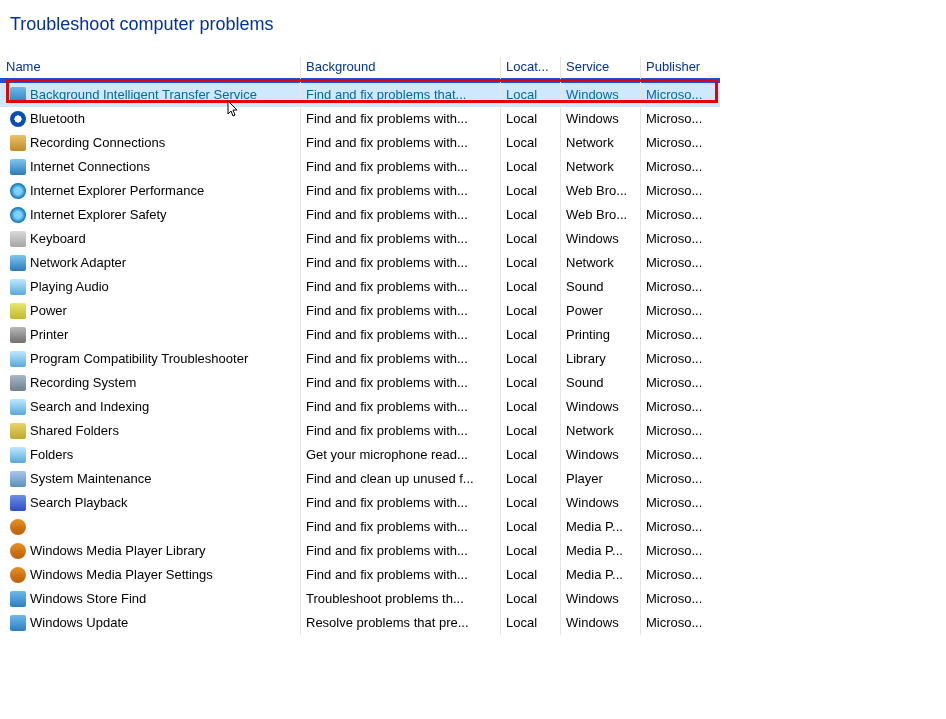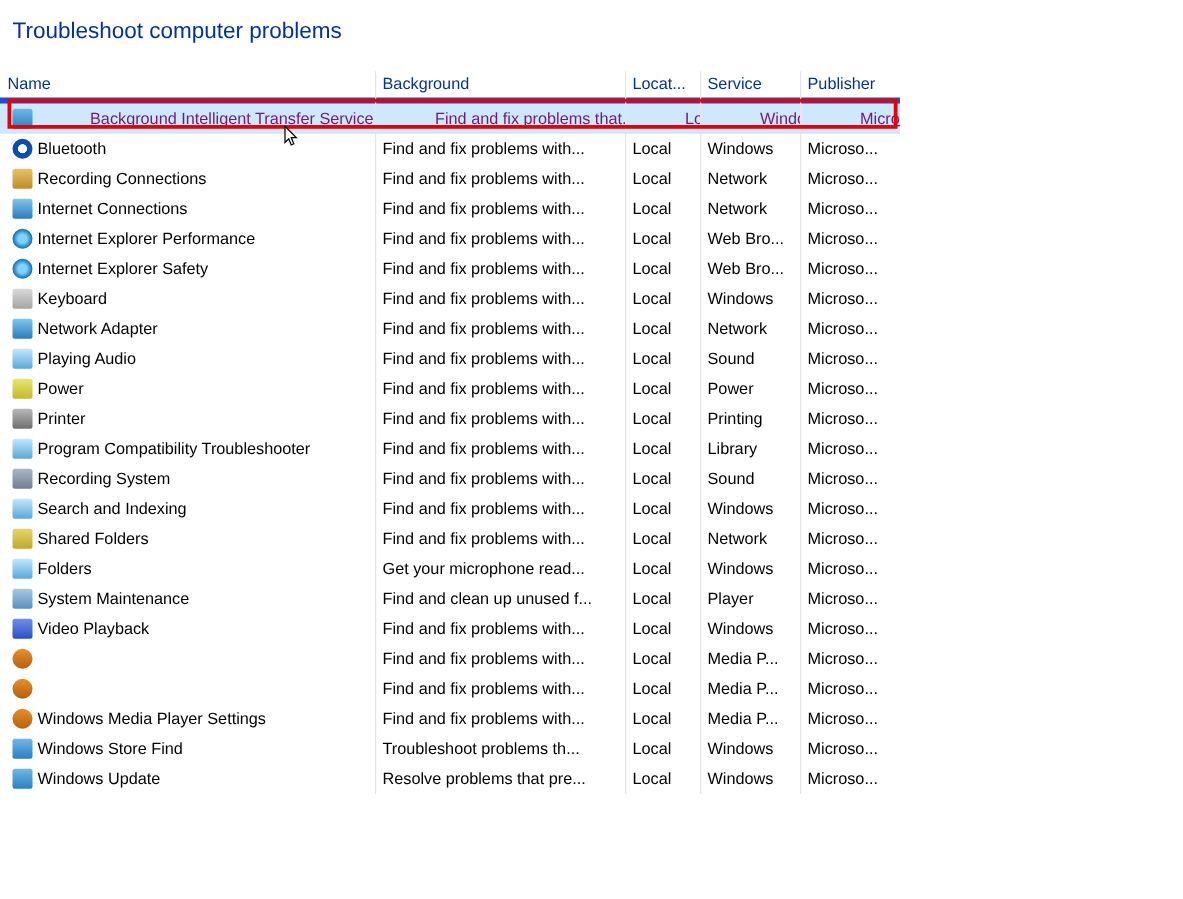--- a/index.html
+++ b/index.html
@@ -56,22 +56,21 @@
       height: 16px;
       flex: 0 0 16px;
       display: inline-block;
       border-radius: 2px;
     }
     .row.selected .cell {
       background: #cde8ff;
     }
     .row.selected .txt {
       text-decoration: underline;
-      color: #701a75;
-      margin-left: 42px;
+      color: #0369a1;
     }
     .highlight-box {
       position: absolute;
       left: 6px;
       width: 712px;
       height: 24px;
       border: 3px solid #e60000;
       pointer-events: none;
       z-index: 5;
     }
@@ -322,21 +321,21 @@
         <span class="txt">Find and clean up unused f...</span>
       </div><div class="cell">
         <span class="txt">Local</span>
       </div><div class="cell">
         <span class="txt">Player</span>
       </div><div class="cell">
         <span class="txt">Microso...</span>
       </div></div>
     <div class="row"><div class="cell name">
         <span class="icon ic-vp"></span>
-        <span class="txt">Video Playback</span>
+        <span class="txt">Search Playback</span>
       </div><div class="cell">
         <span class="txt">Find and fix problems with...</span>
       </div><div class="cell">
         <span class="txt">Local</span>
       </div><div class="cell">
         <span class="txt">Windows</span>
       </div><div class="cell">
         <span class="txt">Microso...</span>
       </div></div>
     <div class="row"><div class="cell name">
@@ -345,20 +344,21 @@
         <span class="txt">Find and fix problems with...</span>
       </div><div class="cell">
         <span class="txt">Local</span>
       </div><div class="cell">
         <span class="txt">Media P...</span>
       </div><div class="cell">
         <span class="txt">Microso...</span>
       </div></div>
     <div class="row"><div class="cell name">
         <span class="icon ic-wmp"></span>
+        <span class="txt">Windows Media Player Library</span>
       </div><div class="cell">
         <span class="txt">Find and fix problems with...</span>
       </div><div class="cell">
         <span class="txt">Local</span>
       </div><div class="cell">
         <span class="txt">Media P...</span>
       </div><div class="cell">
         <span class="txt">Microso...</span>
       </div></div>
     <div class="row"><div class="cell name">

